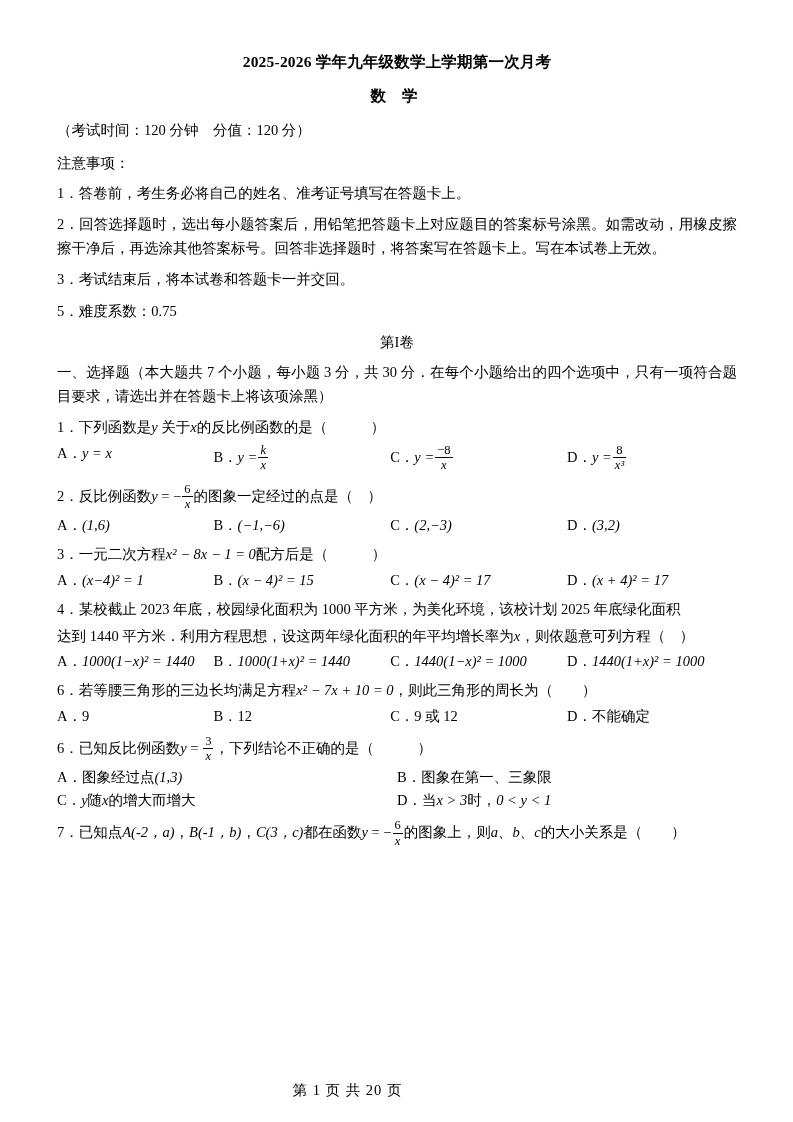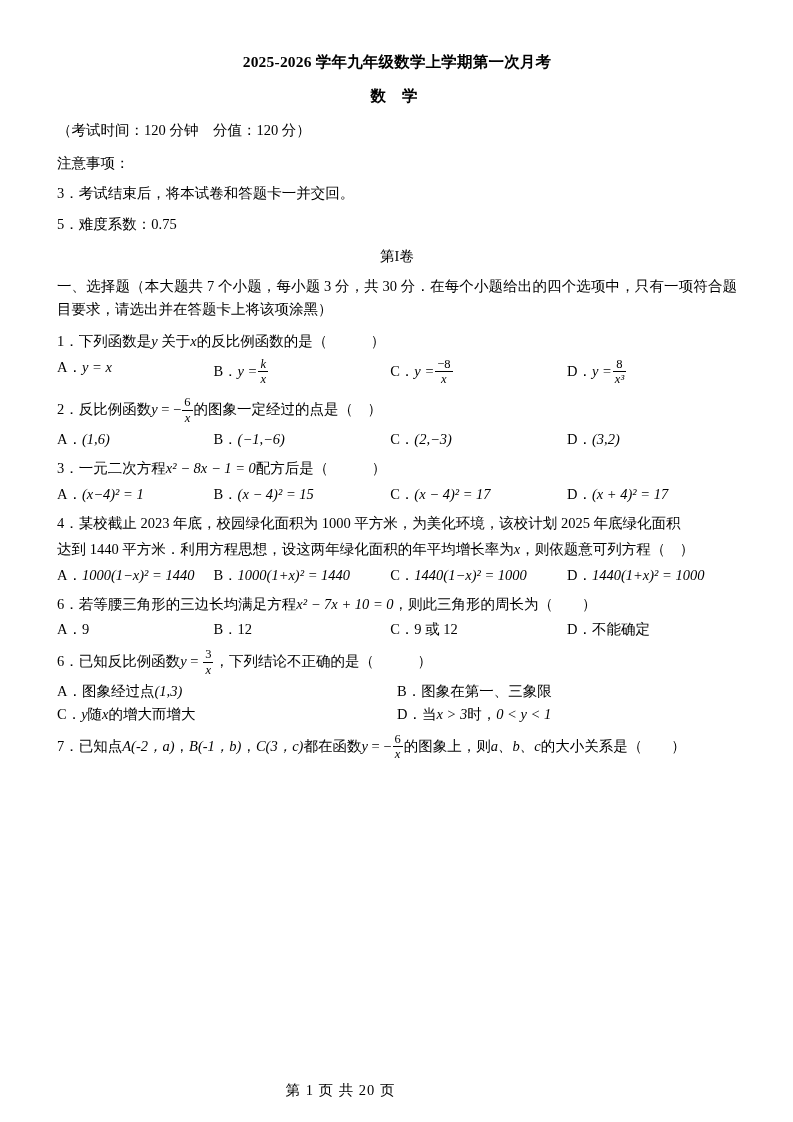--- a/index.html
+++ b/index.html
@@ -93,40 +93,42 @@
     font-size: 12.5px;
     line-height: 1.15;
     margin: 0 1px;
     position: relative;
     top: -1px;
   }
   .frac .num { display: block; padding: 0 2px; }
   .frac .den { display: block; border-top: 1px solid #000; padding: 0 2px; }
   .footer {
     position: absolute;
-    left: 0;
+    left: 7px;
     bottom: 22px;
     width: 681px;
     text-align: center;
     font-size: 14.5px;
     letter-spacing: 1px;
   }
   .tall { line-height: 2.15; }
 </style>
 </head>
 <body>
 
 <div class="page">
   <div class="content">
 
     <div class="title">2025-2026 学年九年级数学上学期第一次月考</div>
     <div class="subject">数 学</div>
     <div class="examinfo">（考试时间：120 分钟　分值：120 分）</div>
 
     <div class="notice-head">注意事项：</div>
+    <div class="line">1．答卷前，考生务必将自己的姓名、准考证号填写在答题卡上。</div>
+    <div class="line">2．回答选择题时，选出每小题答案后，用铅笔把答题卡上对应题目的答案标号涂黑。如需改动，用橡皮擦擦干净后，再选涂其他答案标号。回答非选择题时，将答案写在答题卡上。写在本试卷上无效。</div>
     <div class="line">3．考试结束后，将本试卷和答题卡一并交回。</div>
     <div class="line">5．难度系数：0.75</div>
 
     <div class="juanI">第I卷</div>
 
     <div class="sec-head">一、选择题（本大题共 7 个小题，每小题 3 分，共 30 分．在每个小题给出的四个选项中，只有一项符合题目要求，请选出并在答题卡上将该项涂黑）</div>
 
     <div class="q">
       <span>1．下列函数是</span><span class="mi">y</span>
       <span>关于</span><span class="mi">x</span><span>的反比例函数的是（　　　）</span>

